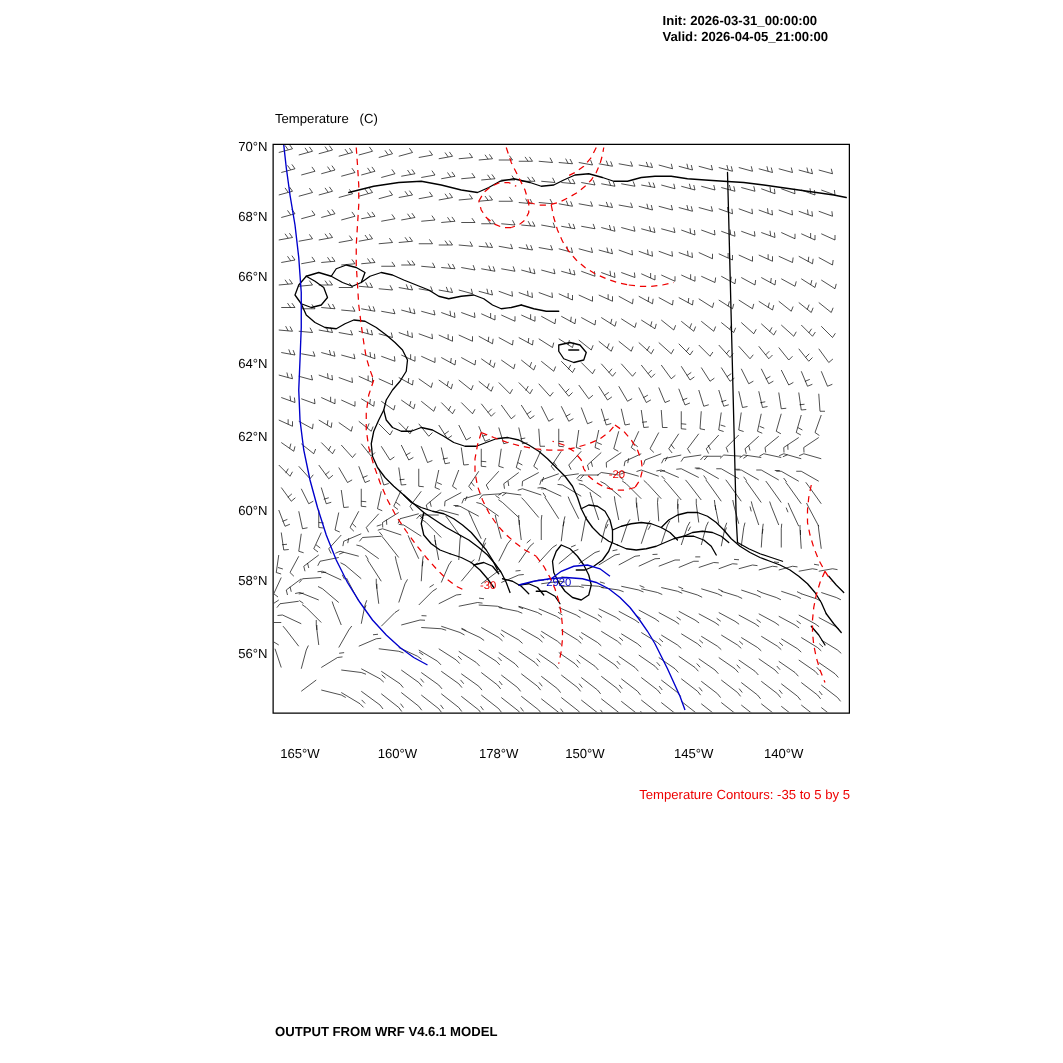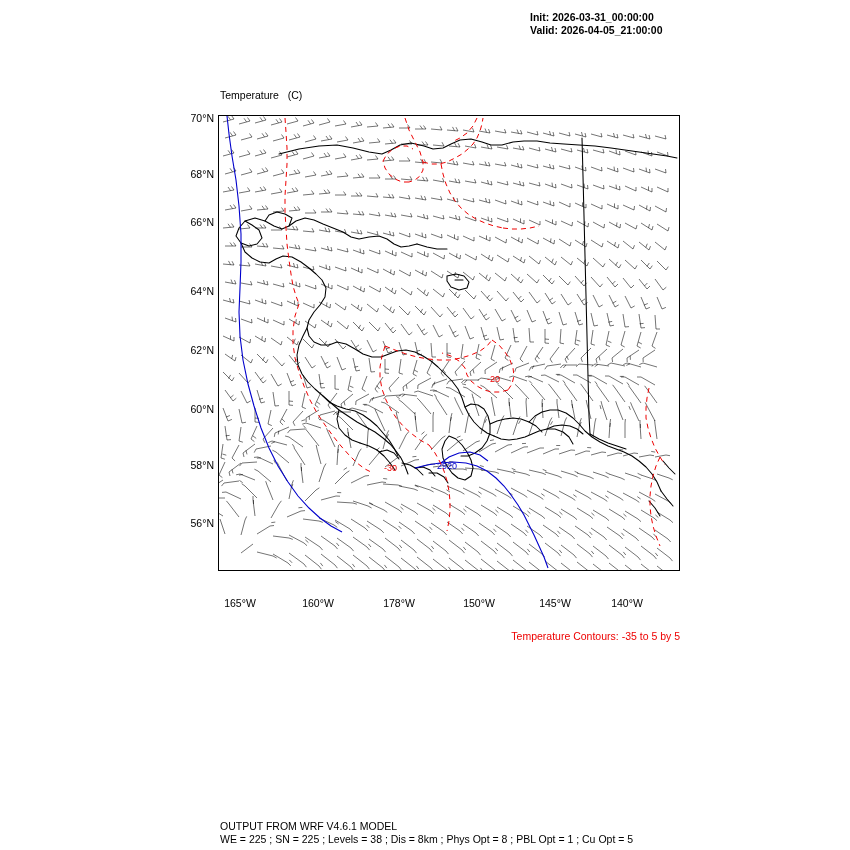--- a/index.html
+++ b/index.html
@@ -102,21 +102,21 @@
   }
   .note-temp {
     top: 630px;
     color: #ee0000;
   }
   .footer {
     position: absolute;
     left: 220px;
     top: 820px;
     font-size: 10.5px;
-    font-weight: normal;
+    font-weight: bold;
     line-height: 13px;
   }
 </style>
 </head>
 <body>
 
 <div class="page">
 
 
   <div class="init-block">
@@ -998,25 +998,24 @@
         <text x="268" y="266" font-family="Liberation Sans, sans-serif" font-size="9" fill="#ee0000">-20</text>
         <text x="165" y="355" font-family="Liberation Sans, sans-serif" font-size="9" fill="#ee0000">-30</text>
       </g>
     </svg>
   </div>
 
   <div class="xlabels">
     <span style="left:40px">165°W</span>
     <span style="left:118px">160°W</span>
     <span style="left:199px">178°W</span>
-    <span style="left:279px">150°W</span>
+    <span style="left:268px">150°W</span>
     <span style="left:355px">145°W</span>
     <span style="left:427px">140°W</span>
   </div>
 
   <div class="contour-note note-temp">Temperature Contours: -35 to 5 by 5</div>
 
   <div class="footer">
     <div>OUTPUT FROM WRF V4.6.1 MODEL</div>
-    <div>WE = 225 ; SN = 225 ; Levels = 38 ; Dis = 8km ; Phys Opt = 8 ; PBL Opt = 1 ; Cu Opt = 5</div>
   </div>
 
 </div>
 
 </body></html>

